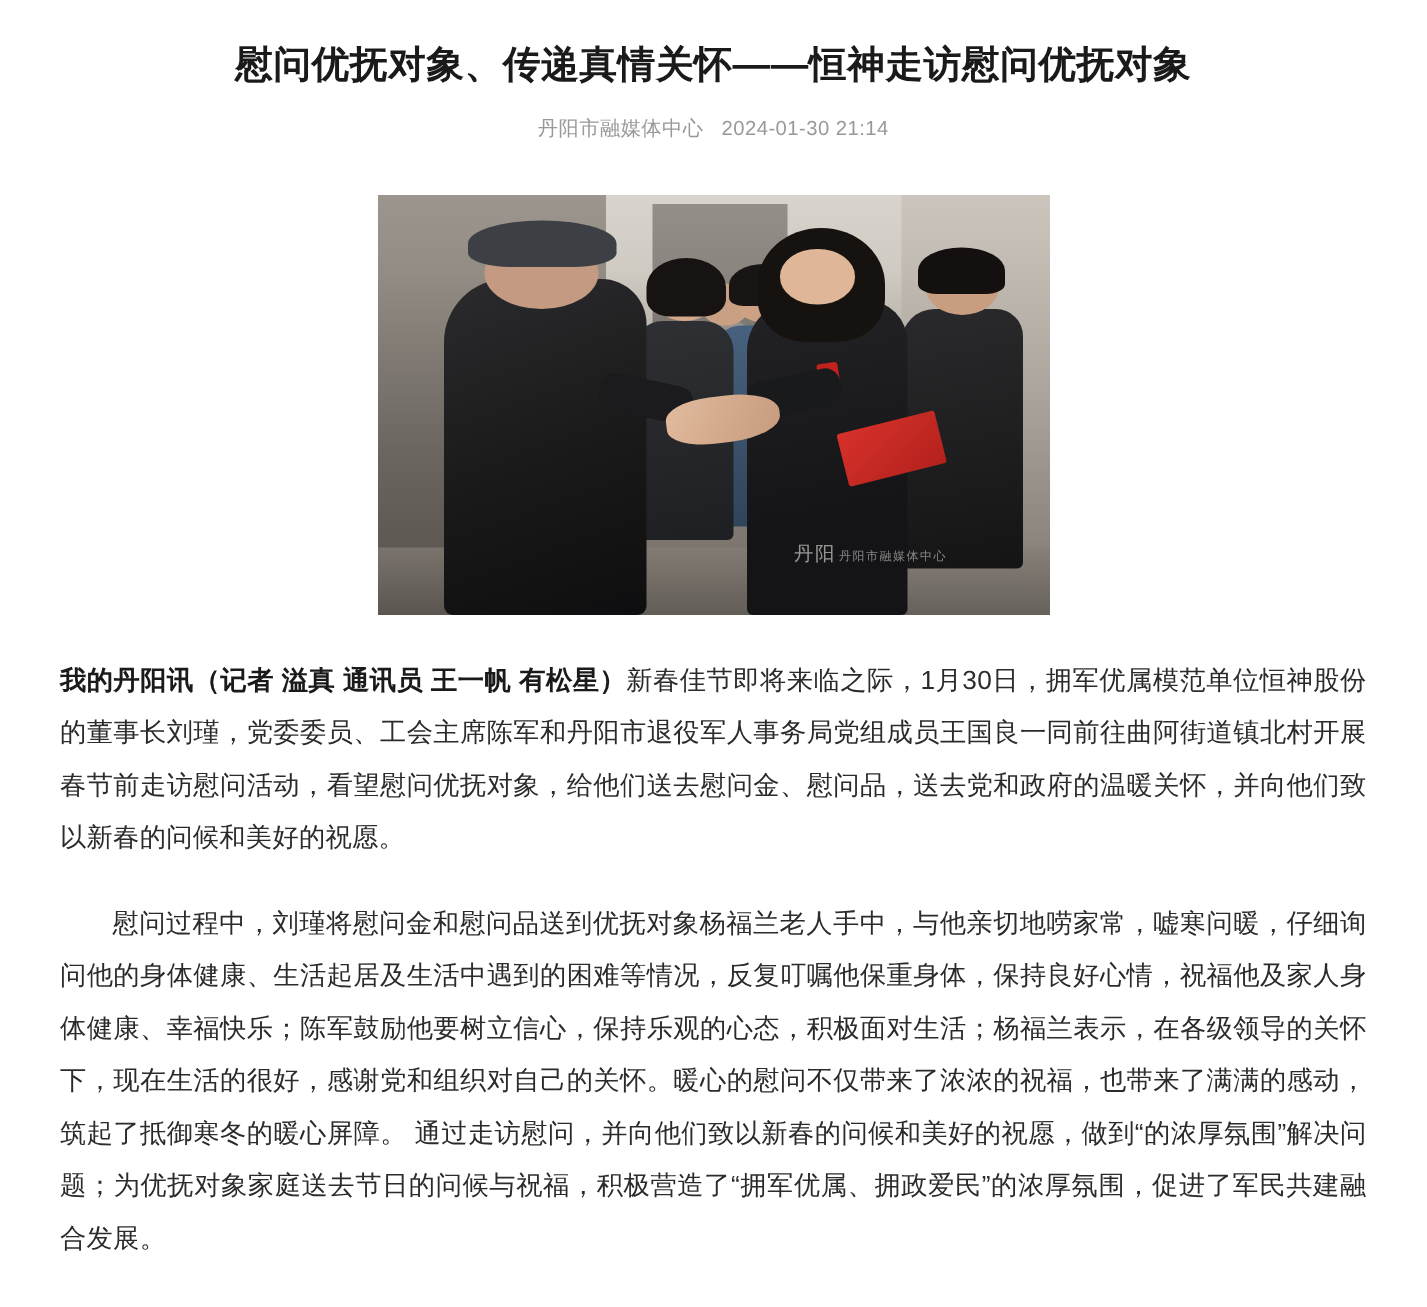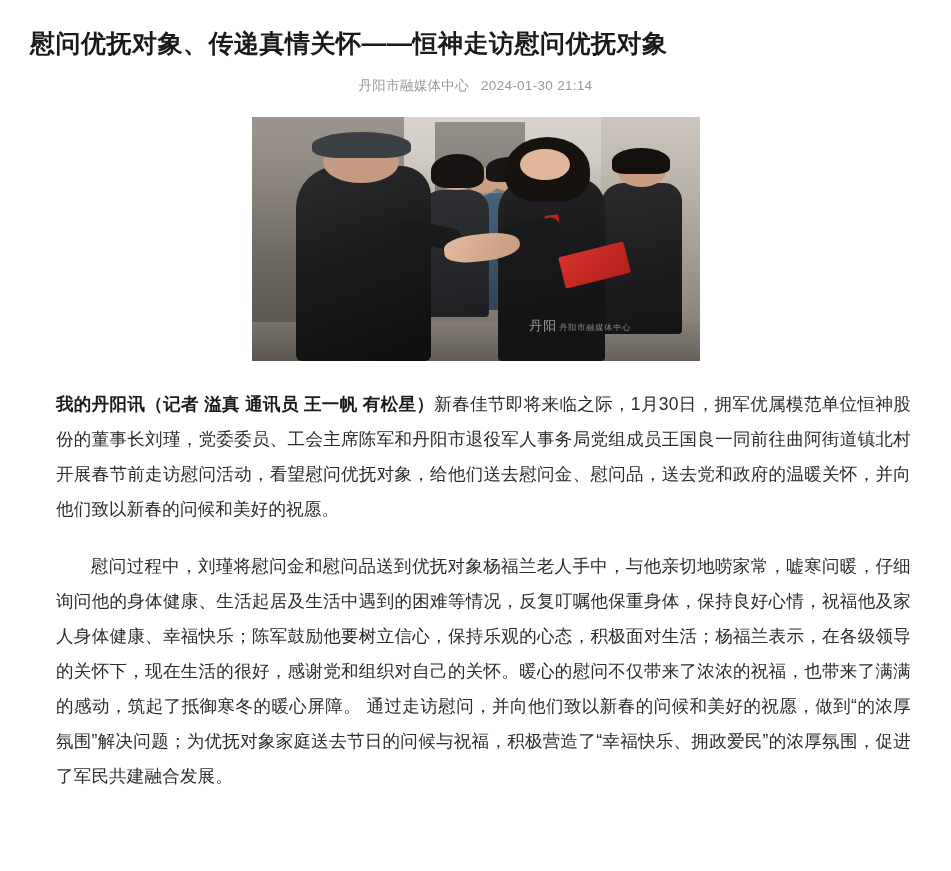--- a/index.html
+++ b/index.html
@@ -13,20 +13,21 @@
     font-family: "Liberation Sans", "DejaVu Sans", sans-serif;
     color: #222222;
     -webkit-font-smoothing: antialiased;
   }
   .page {
     width: 951px;
     box-sizing: border-box;
     padding: 18px 30px 24px 30px;
   }
   .article-title {
+    text-align: center;
     font-size: 25px;
     font-weight: bold;
     color: #1a1a1a;
     line-height: 1.4;
     letter-spacing: 0.5px;
     margin: 8px 0 0 0;
   }
   .meta-line {
     text-align: center;
     font-size: 13.5px;
@@ -34,23 +35,23 @@
     margin-top: 16px;
     letter-spacing: 0.3px;
   }
   .meta-line span {
     display: inline;
   }
   .meta-date {
     margin-left: 8px;
   }
   .figure {
-    margin: 22px auto 0 auto;
+    margin: 35px auto 0 auto;
     width: 448px;
-    height: 244px;
+    height: 280px;
     position: relative;
     overflow: hidden;
     background: #3a3b3d;
     text-align: right;
   }
   
   .photo {
     position: absolute;
     inset: 0;
     background:
@@ -211,21 +212,21 @@
     white-space: nowrap;
     font-family: "Liberation Sans", "DejaVu Sans", sans-serif;
   }
   .watermark .wm-small {
     font-size: 8px;
     opacity: 0.85;
     margin-left: 2px;
   }
 
   .body-text {
-    margin: 26px 10px 0 26px;
+    margin: 26px 10px 0 10px;
     font-size: 17.5px;
     line-height: 2.0;
     color: #2b2b2b;
     text-align: justify;
     text-justify: inter-ideograph;
     letter-spacing: 0.2px;
   }
   .body-text p {
     margin: 0 0 22px 0;
   }
@@ -289,17 +290,17 @@
         <span>丹阳</span><span class="wm-small">丹阳市融媒体中心</span>
       </div>
     </div>
   </div>
 
   <div class="body-text">
     <p>
       <span class="lead-source">我的丹阳讯（记者 溢真 通讯员 王一帆 有松星）</span><span>新春佳节即将来临之际，1月30日，拥军优属模范单位恒神股份的董事长刘瑾，党委委员、工会主席陈军和丹阳市退役军人事务局党组成员王国良一同前往曲阿街道镇北村开展春节前走访慰问活动，看望慰问优抚对象，给他们送去慰问金、慰问品，送去党和政府的温暖关怀，并向他们致以新春的问候和美好的祝愿。</span>
     </p>
     <p class="indent">
-      <span>慰问过程中，刘瑾将慰问金和慰问品送到优抚对象杨福兰老人手中，与他亲切地唠家常，嘘寒问暖，仔细询问他的身体健康、生活起居及生活中遇到的困难等情况，反复叮嘱他保重身体，保持良好心情，祝福他及家人身体健康、幸福快乐；陈军鼓励他要树立信心，保持乐观的心态，积极面对生活；杨福兰表示，在各级领导的关怀下，现在生活的很好，感谢党和组织对自己的关怀。暖心的慰问不仅带来了浓浓的祝福，也带来了满满的感动，筑起了抵御寒冬的暖心屏障。 通过走访慰问，并向他们致以新春的问候和美好的祝愿，做到</span><span>“的浓厚氛围”</span><span>解决问题；为优抚对象家庭送去节日的问候与祝福，积极营造了</span><span>“幸福快乐、拥政爱民”</span><span>的浓厚氛围，促进了军民共建融合发展。</span>
+      <span>慰问过程中，刘瑾将慰问金和慰问品送到优抚对象杨福兰老人手中，与他亲切地唠家常，嘘寒问暖，仔细询问他的身体健康、生活起居及生活中遇到的困难等情况，反复叮嘱他保重身体，保持良好心情，祝福他及家人身体健康、幸福快乐；陈军鼓励他要树立信心，保持乐观的心态，积极面对生活；杨福兰表示，在各级领导的关怀下，现在生活的很好，感谢党和组织对自己的关怀。暖心的慰问不仅带来了浓浓的祝福，也带来了满满的感动，筑起了抵御寒冬的暖心屏障。 通过走访慰问，并向他们致以新春的问候和美好的祝愿，做到</span><span>“的浓厚氛围”</span><span>解决问题；为优抚对象家庭送去节日的问候与祝福，积极营造了</span><span>“拥军优属、拥政爱民”</span><span>的浓厚氛围，促进了军民共建融合发展。</span>
     </p>
   </div>
 
 </div>
 
 </body></html>

